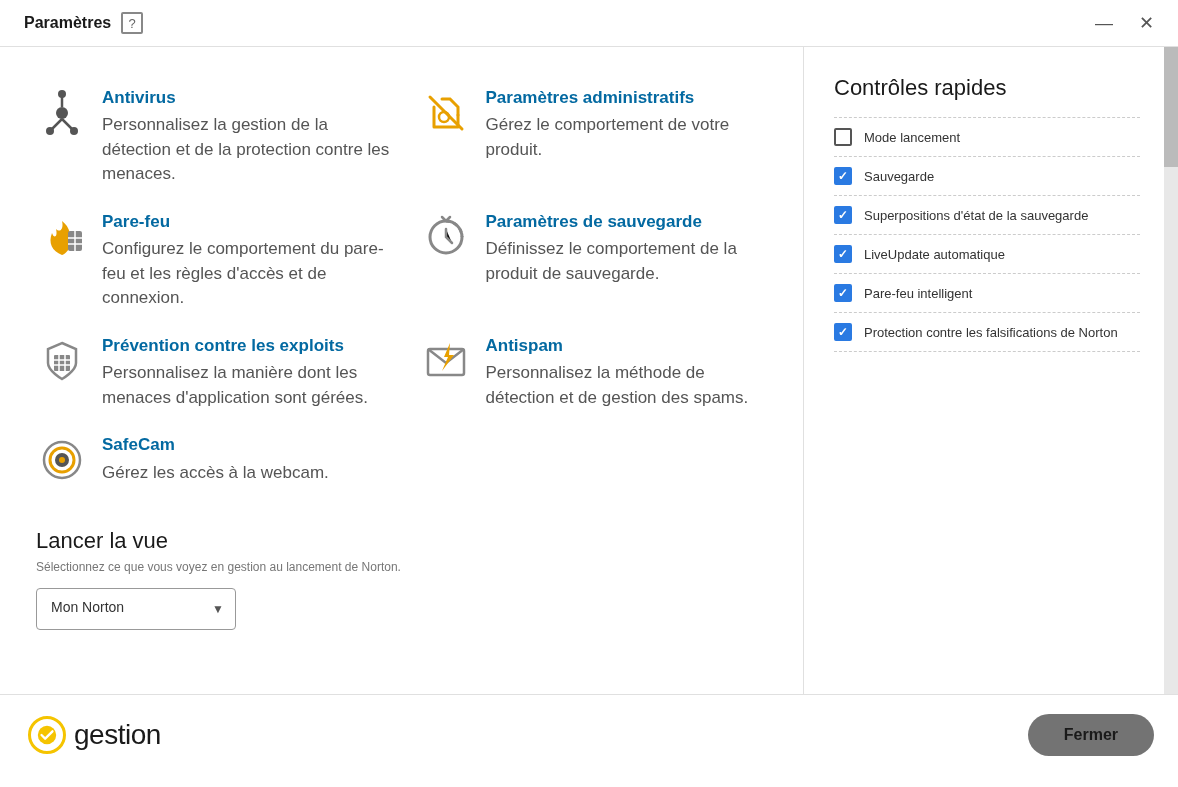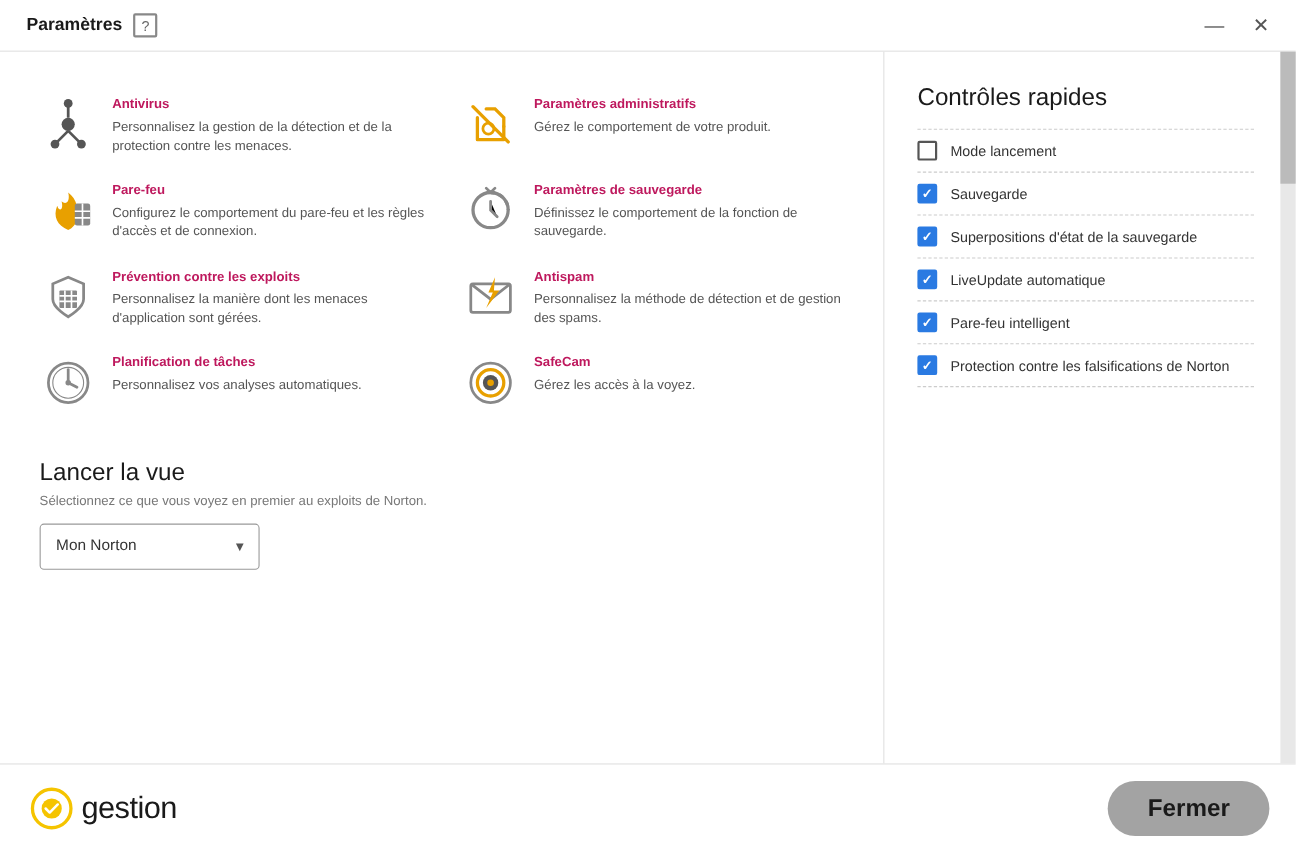--- a/index.html
+++ b/index.html
@@ -84,29 +84,29 @@
     .setting-icon {
       width: 52px;
       height: 52px;
       flex-shrink: 0;
       display: flex;
       align-items: center;
       justify-content: center;
     }
 
     .setting-text h3 {
-      font-size: 12px;
+      font-size: 17px;
       font-weight: 700;
-      color: #be185d;
+      color: #0369a1;
       margin-bottom: 4px;
       line-height: 1.3;
     }
 
     .setting-text p {
-      font-size: 12px;
+      font-size: 17px;
       color: #555;
       line-height: 1.45;
     }
 
     
     .launch-section {
       margin-top: 5px;
     }
 
     .launch-title {
@@ -265,26 +265,26 @@
     }
 
     .norton-wordmark {
       font-size: 28px;
       font-weight: 400;
       color: #1a1a1a;
       letter-spacing: -0.5px;
     }
 
     .fermer-btn {
-      background: #a3a3a3;
+      background: #737373;
       color: #1a1a1a;
       border: none;
       border-radius: 30px;
       padding: 12px 36px;
-      font-size: 22px;
+      font-size: 16px;
       font-weight: 700;
       cursor: pointer;
       outline: none;
     }
   </style>
 </head>
 <body>
 
 <div class="title-bar">
   <div class="title-bar-left">
@@ -358,21 +358,21 @@
         <div class="setting-icon">
           <svg width="52" height="52" viewBox="0 0 52 52">
             <circle cx="26" cy="26" r="16" fill="none" stroke="#888" stroke-width="3"></circle>
             <path d="M26 10 A16 16 0 0 1 42 26" stroke="#888" stroke-width="3" fill="none" stroke-dasharray="4 4"></path>
             <path d="M26 18 L26 26 L32 32" stroke="#888" stroke-width="2.5" stroke-linecap="round"></path>
             <path d="M26 10 L30 6 M26 10 L22 6" stroke="#888" stroke-width="2.5" stroke-linecap="round"></path>
           </svg>
         </div>
         <div class="setting-text">
           <h3>Paramètres de sauvegarde</h3>
-          <p>Définissez le comportement de la fonction de sauvegarde.</p>
+          <p>Définissez le comportement de la produit de sauvegarde.</p>
         </div>
       </div>
 
       <div class="setting-item">
         <div class="setting-icon">
           <svg width="52" height="52" viewBox="0 0 52 52">
 
             <path d="M26 8 L40 14 L40 28 C40 36 26 44 26 44 C26 44 12 36 12 28 L12 14 Z" fill="none" stroke="#888" stroke-width="2.5"></path>
 
             <rect x="18" y="20" width="16" height="16" rx="1" fill="#888"></rect>
@@ -397,60 +397,45 @@
 
             <path d="M30 8 L24 22 L28 22 L22 36 L34 20 L29 20 Z" fill="#e8a000"></path>
           </svg>
         </div>
         <div class="setting-text">
           <h3>Antispam</h3>
           <p>Personnalisez la méthode de détection et de gestion des spams.</p>
         </div>
       </div>
 
-      <div class="setting-item">
-        <div class="setting-icon">
-          <svg width="52" height="52" viewBox="0 0 52 52">
+
+      <div class="setting-item">
+        <div class="setting-icon">
+          <svg width="52" height="52" viewBox="0 0 52 52">
+
             <circle cx="26" cy="26" r="18" fill="none" stroke="#888" stroke-width="2.5"></circle>
-            <circle cx="26" cy="26" r="14" fill="none" stroke="#888" stroke-width="1"></circle>
-            <line x1="26" y1="26" x2="26" y2="14" stroke="#888" stroke-width="2.5" stroke-linecap="round"></line>
-            <line x1="26" y1="26" x2="34" y2="30" stroke="#888" stroke-width="2.5" stroke-linecap="round"></line>
-            <circle cx="26" cy="26" r="2.5" fill="#888"></circle>
-          </svg>
-        </div>
-        <div class="setting-text">
-          <h3>Planification de tâches</h3>
-          <p>Personnalisez vos analyses automatiques.</p>
-        </div>
-      </div>
-
-      <div class="setting-item">
-        <div class="setting-icon">
-          <svg width="52" height="52" viewBox="0 0 52 52">
-
-            <circle cx="26" cy="26" r="18" fill="none" stroke="#888" stroke-width="2.5"></circle>
 
             <circle cx="26" cy="26" r="12" fill="none" stroke="#e8a000" stroke-width="3"></circle>
 
             <circle cx="26" cy="26" r="7" fill="#555"></circle>
 
             <circle cx="26" cy="26" r="3" fill="#e8a000"></circle>
           </svg>
         </div>
         <div class="setting-text">
           <h3>SafeCam</h3>
-          <p>Gérez les accès à la voyez.</p>
+          <p>Gérez les accès à la webcam.</p>
         </div>
       </div>
 
     </div>
 
     <div class="launch-section">
       <h2 class="launch-title">Lancer la vue</h2>
-      <p class="launch-desc">Sélectionnez ce que vous voyez en premier au exploits de Norton.</p>
+      <p class="launch-desc">Sélectionnez ce que vous voyez en gestion au lancement de Norton.</p>
       <div class="launch-select-wrapper">
         <select class="launch-select">
           <option>Mon Norton</option>
           <option>Tableau de bord</option>
           <option>Sécurité</option>
         </select>
         <span class="select-arrow">▼</span>
       </div>
     </div>
 

